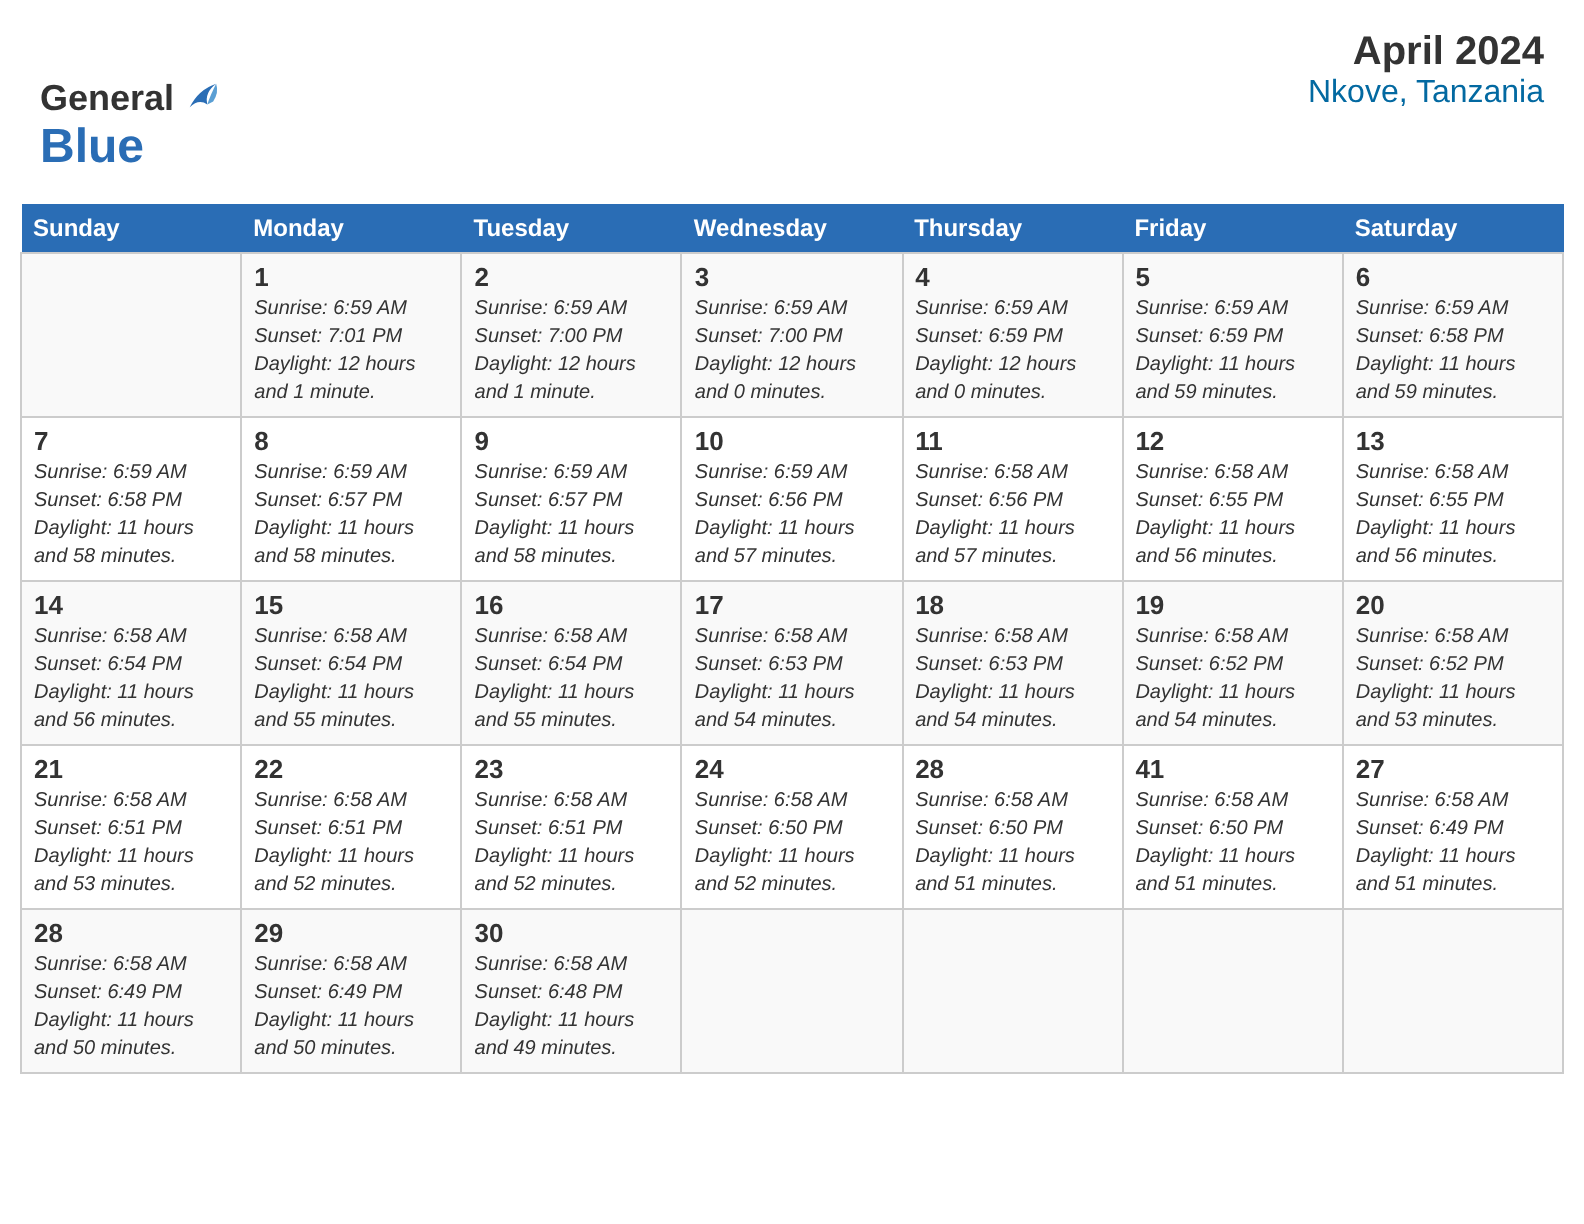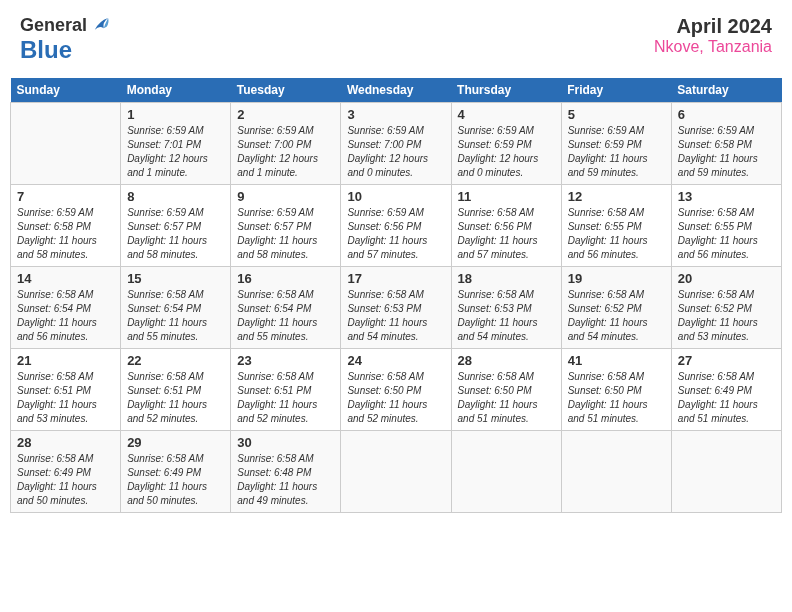--- a/index.html
+++ b/index.html
@@ -13,20 +13,21 @@
     .header {
       display: flex;
       justify-content: space-between;
       align-items: flex-start;
       margin-bottom: 10px;
       padding: 5px 10px;
     }
     .logo {
       display: flex;
       align-items: center;
+      margin-top: 24px;
     }
     .logo-text {
       display: flex;
       flex-direction: column;
       line-height: 1.1;
     }
     .logo-general {
       font-size: 18px;
       font-weight: bold;
       color: #333;
@@ -44,21 +45,21 @@
     .title-block {
       text-align: right;
     }
     .month-title {
       font-size: 20px;
       font-weight: bold;
       color: #333;
     }
     .location-title {
       font-size: 16px;
-      color: #ec4899;
+      color: #0369a1;
     }
     table {
       width: 100%;
       border-collapse: collapse;
       font-size: 10.5px;
       padding-left: 16px;
     }
     thead tr th {
       background-color: #2a6db5;
       color: #fff;

